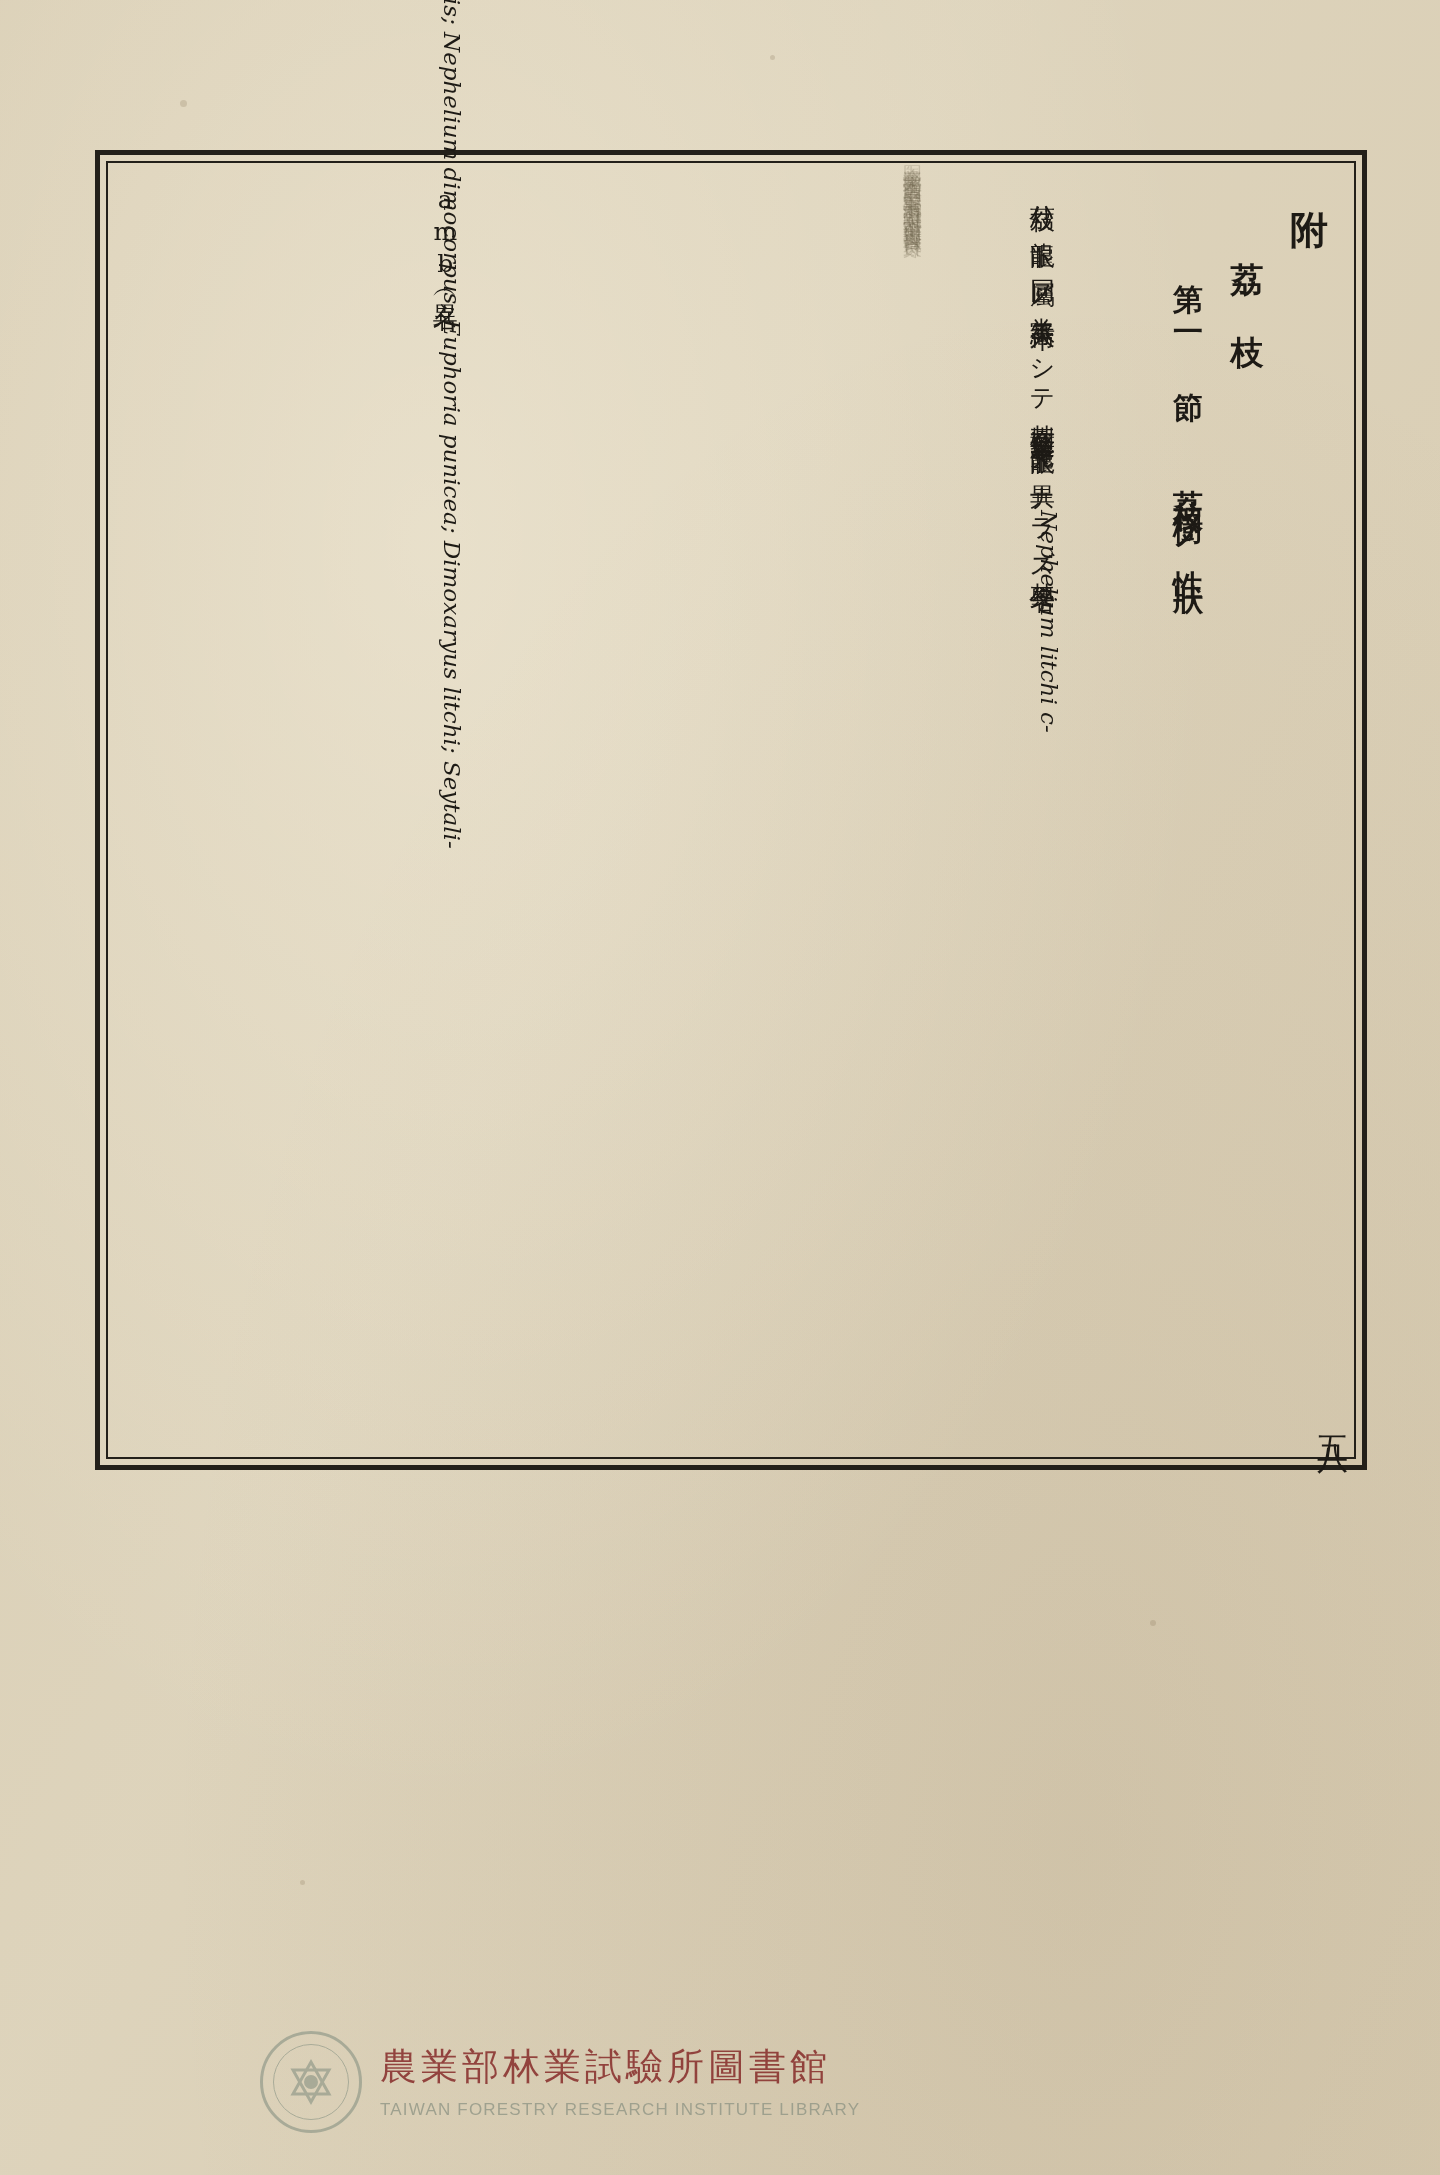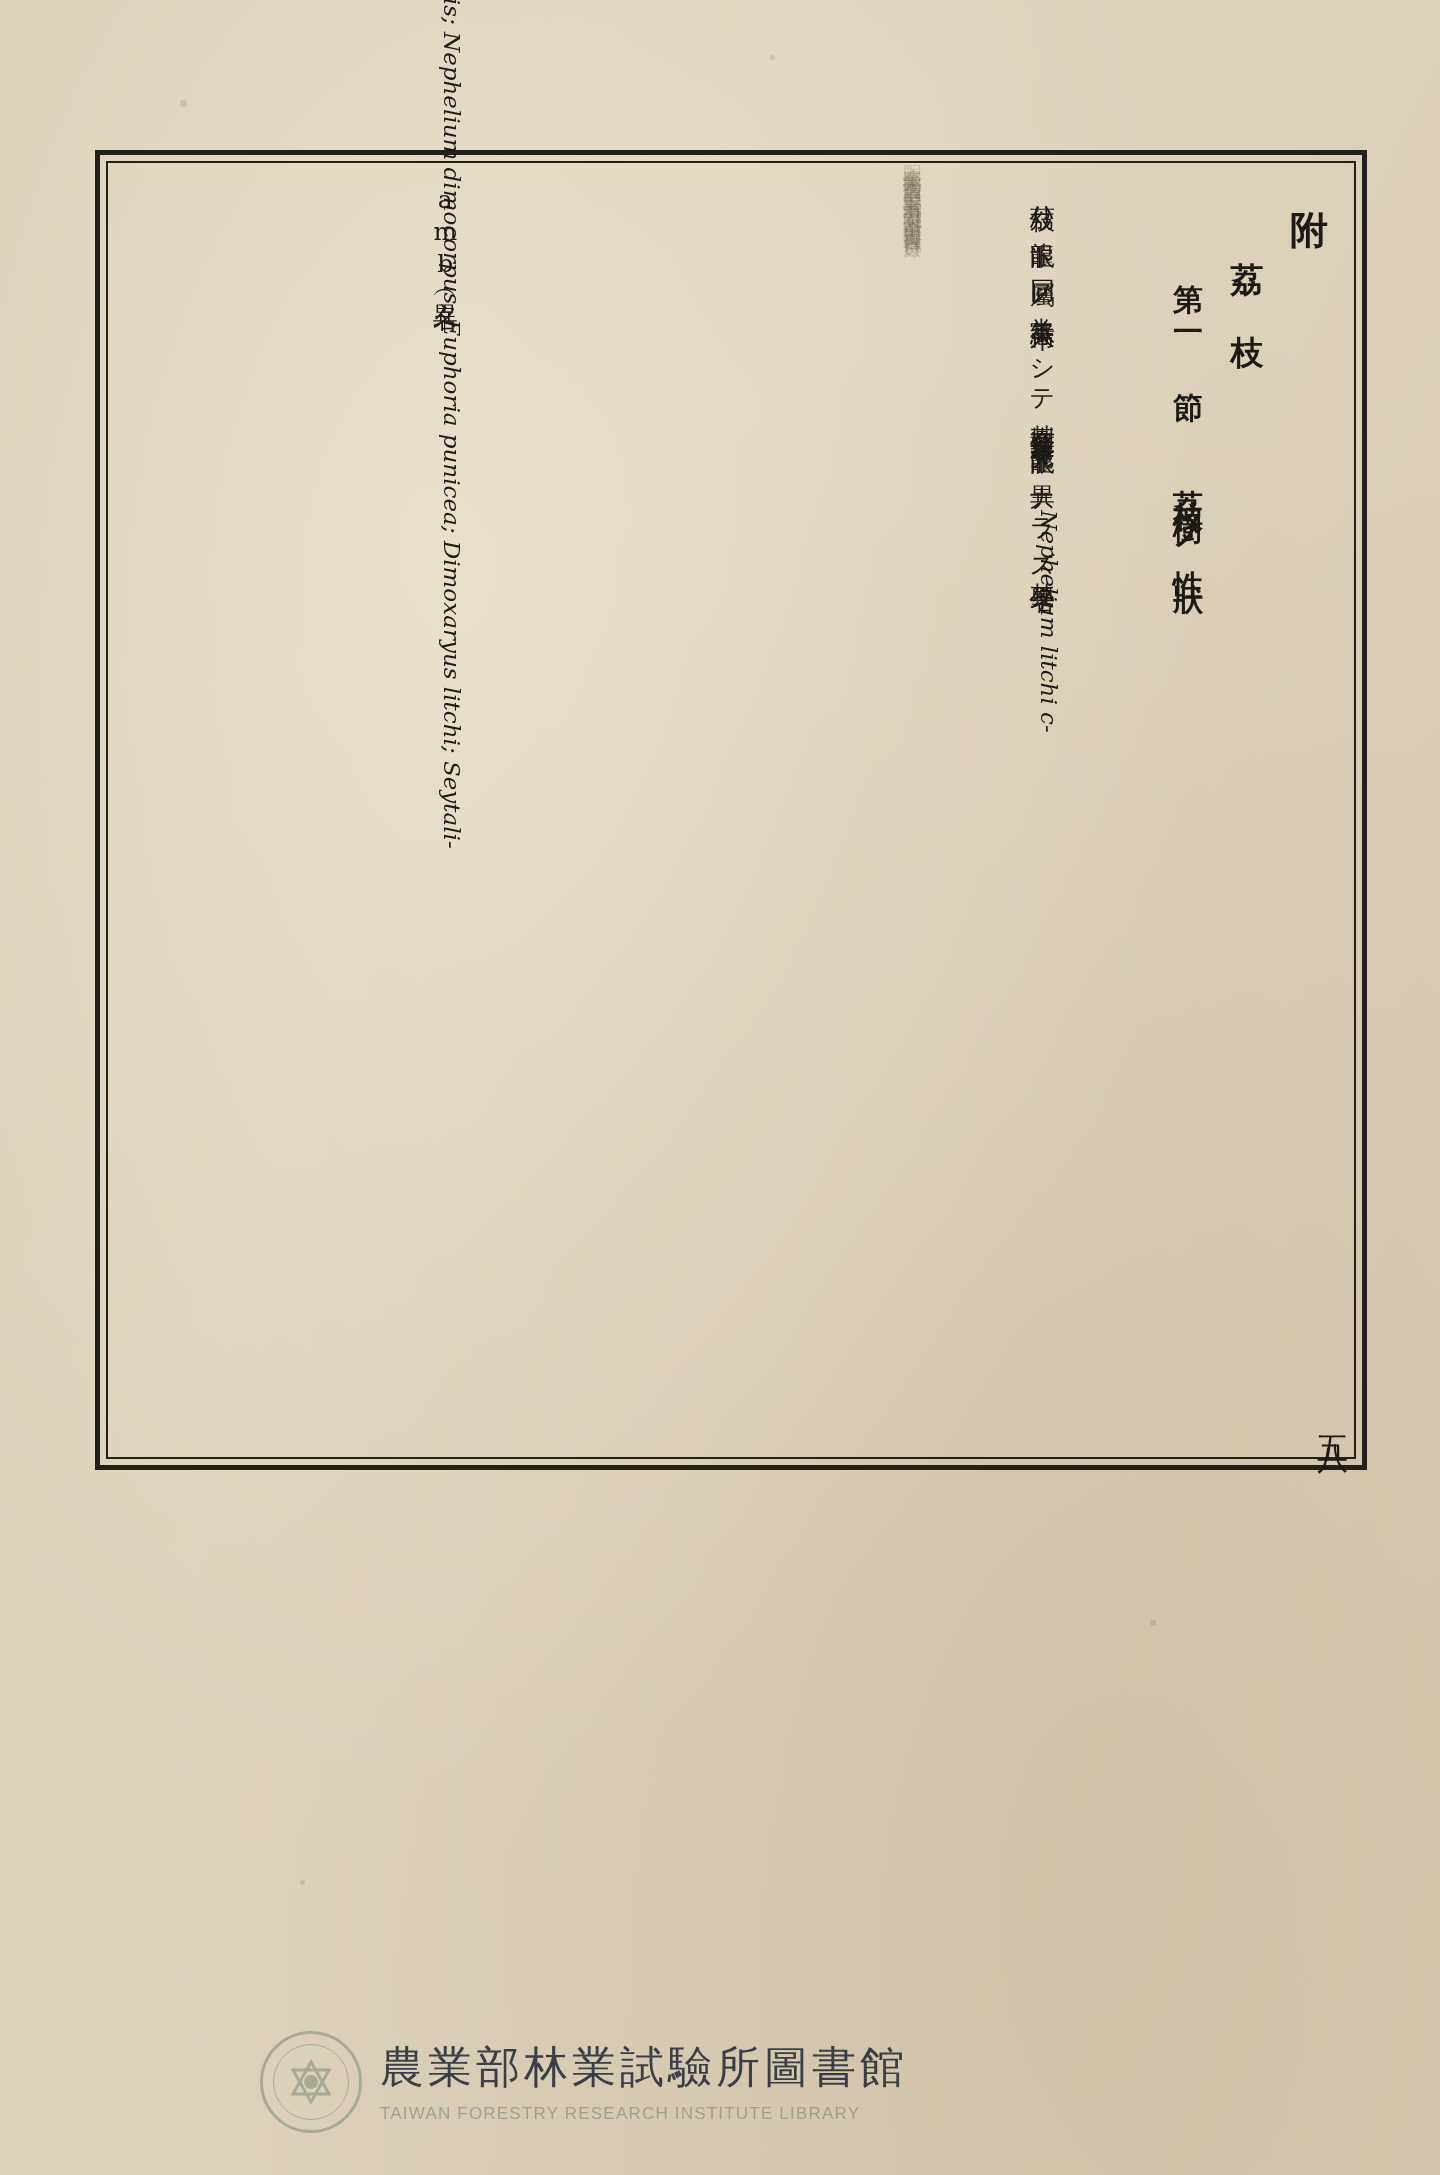--- a/index.html
+++ b/index.html
@@ -169,23 +169,23 @@
     position: absolute;
     width: 74px;
     height: 74px;
     border-radius: 50%;
     border: 1.5px solid #9aa08f;
   }
   .stamp-text {
     line-height: 1.25;
   }
   .stamp-cn {
-    font-size: 44px;
+    font-size: 37px;
     letter-spacing: 4px;
-    color: #0f172a;
+    color: #7f1d1d;
     font-family: "DejaVu Serif", serif;
   }
   .stamp-en {
     font-size: 17px;
     letter-spacing: 1.2px;
     color: #8f9585;
     font-family: "Liberation Sans", sans-serif;
     margin-top: 9px;
   }
 </style>

